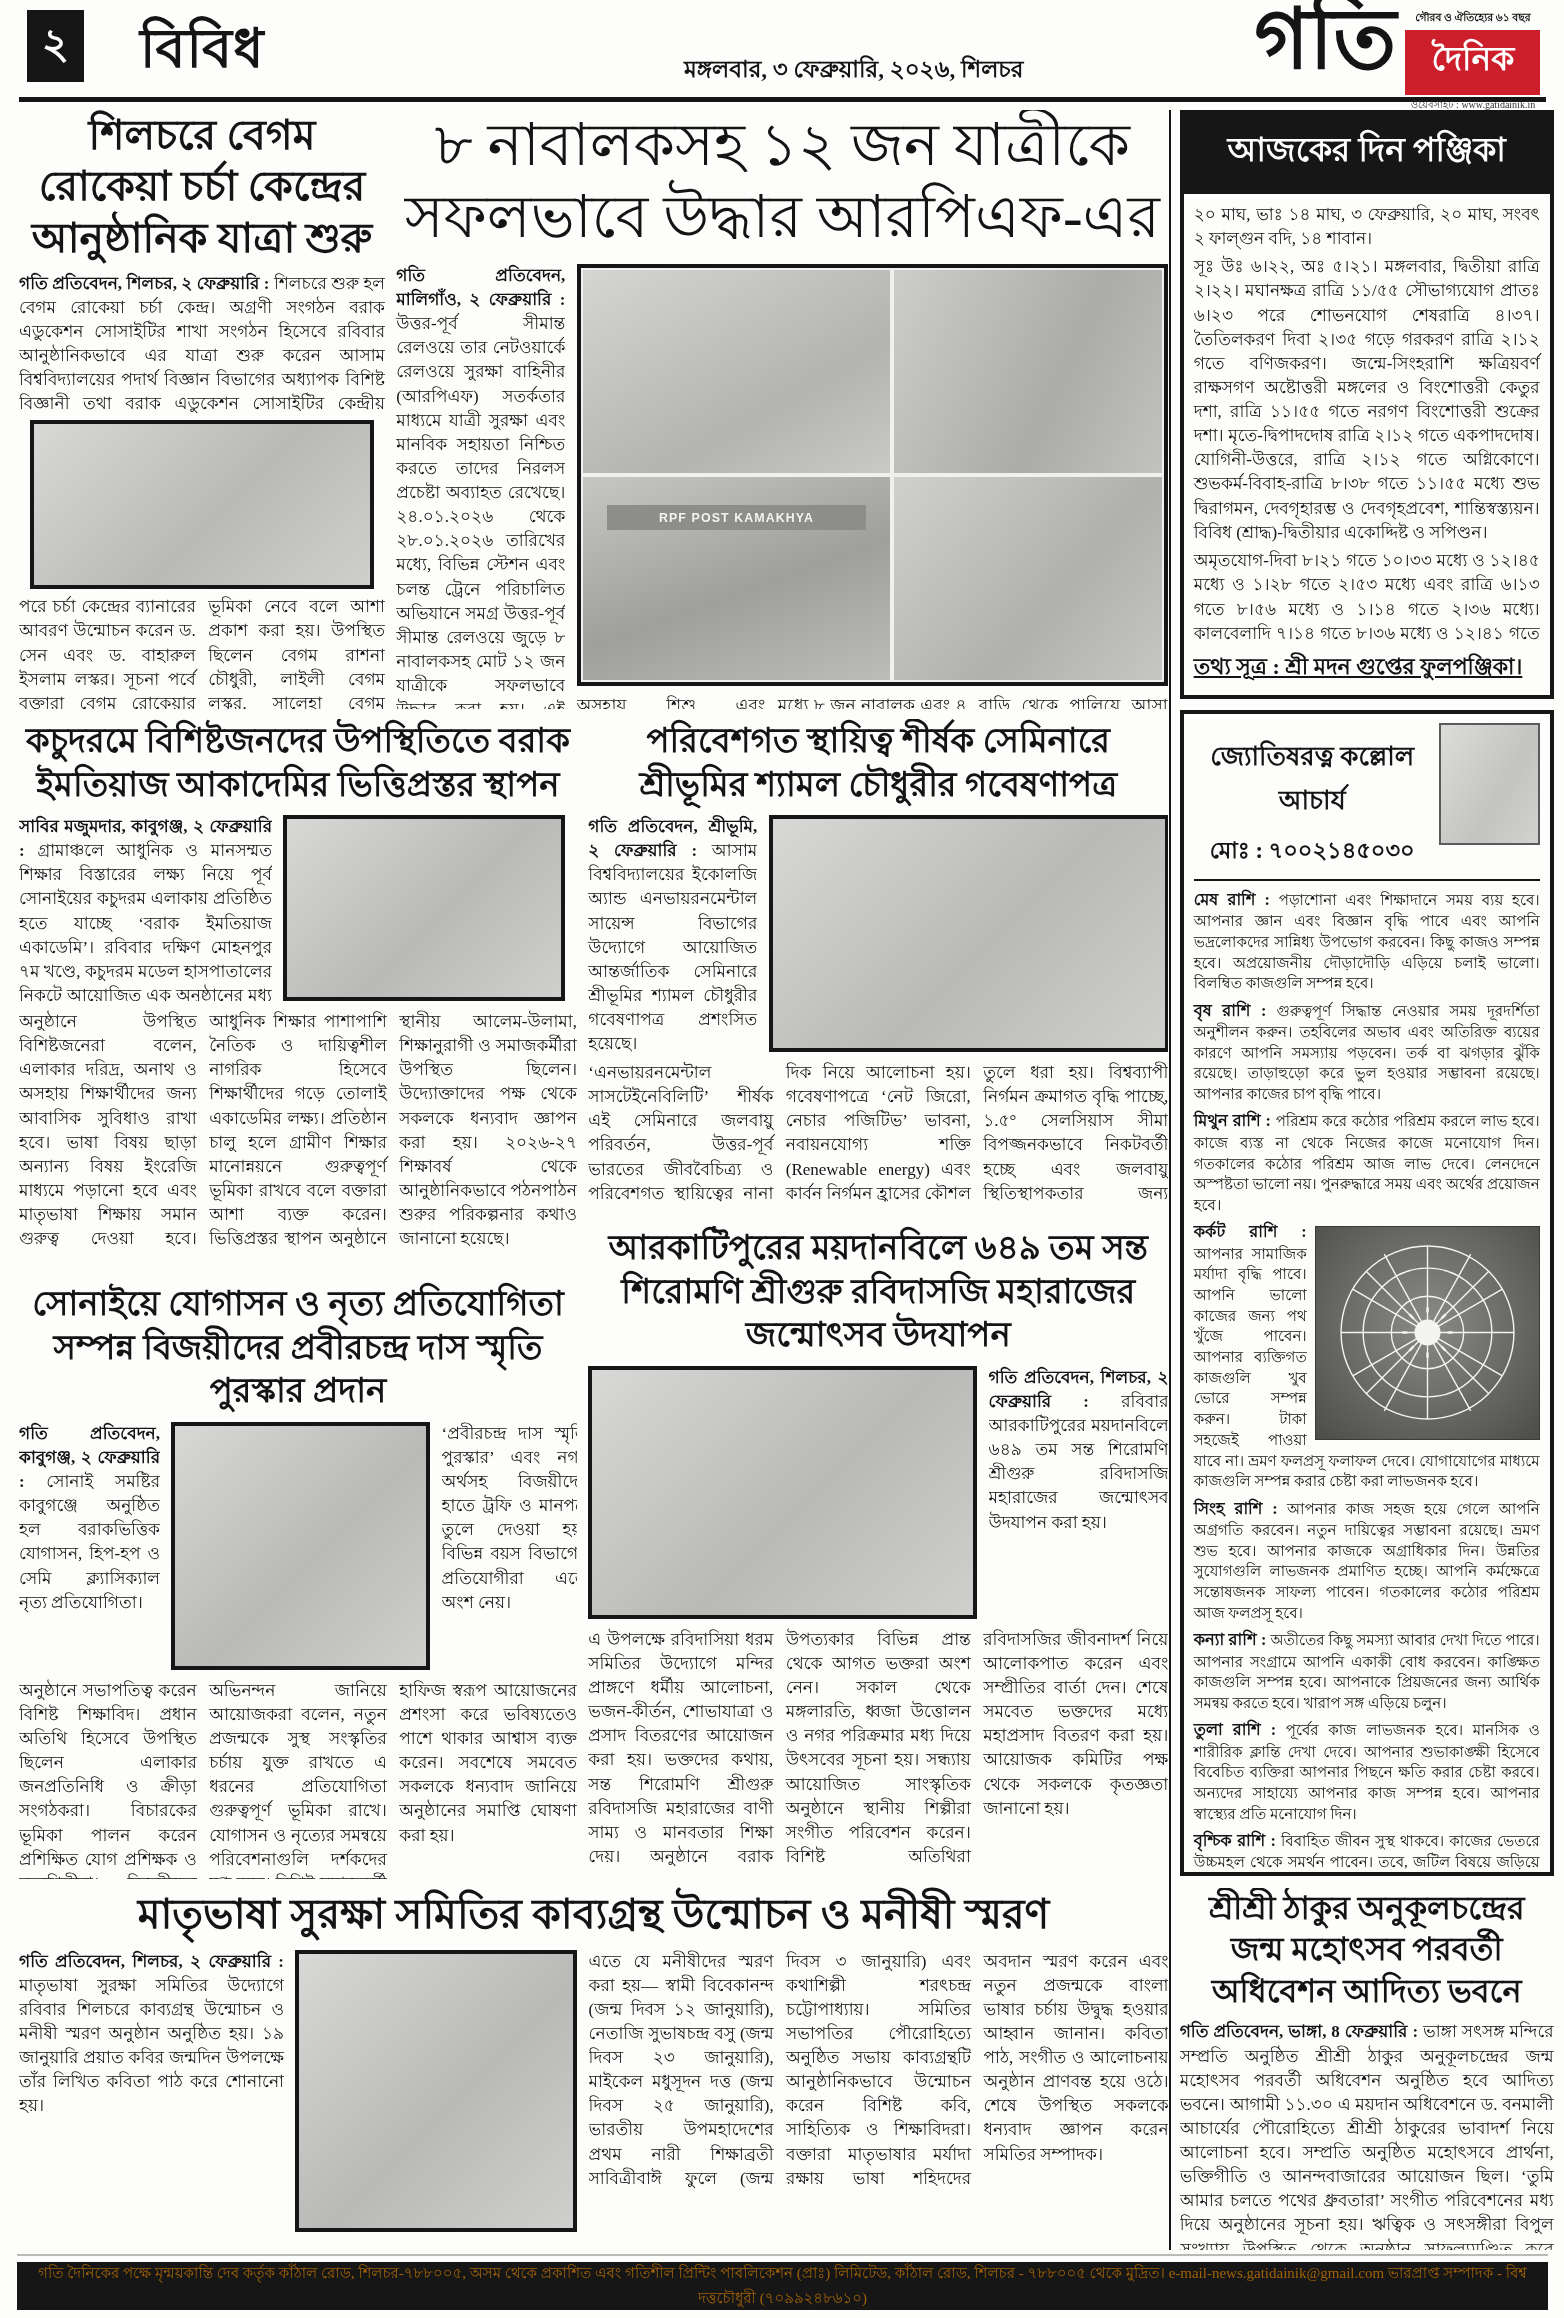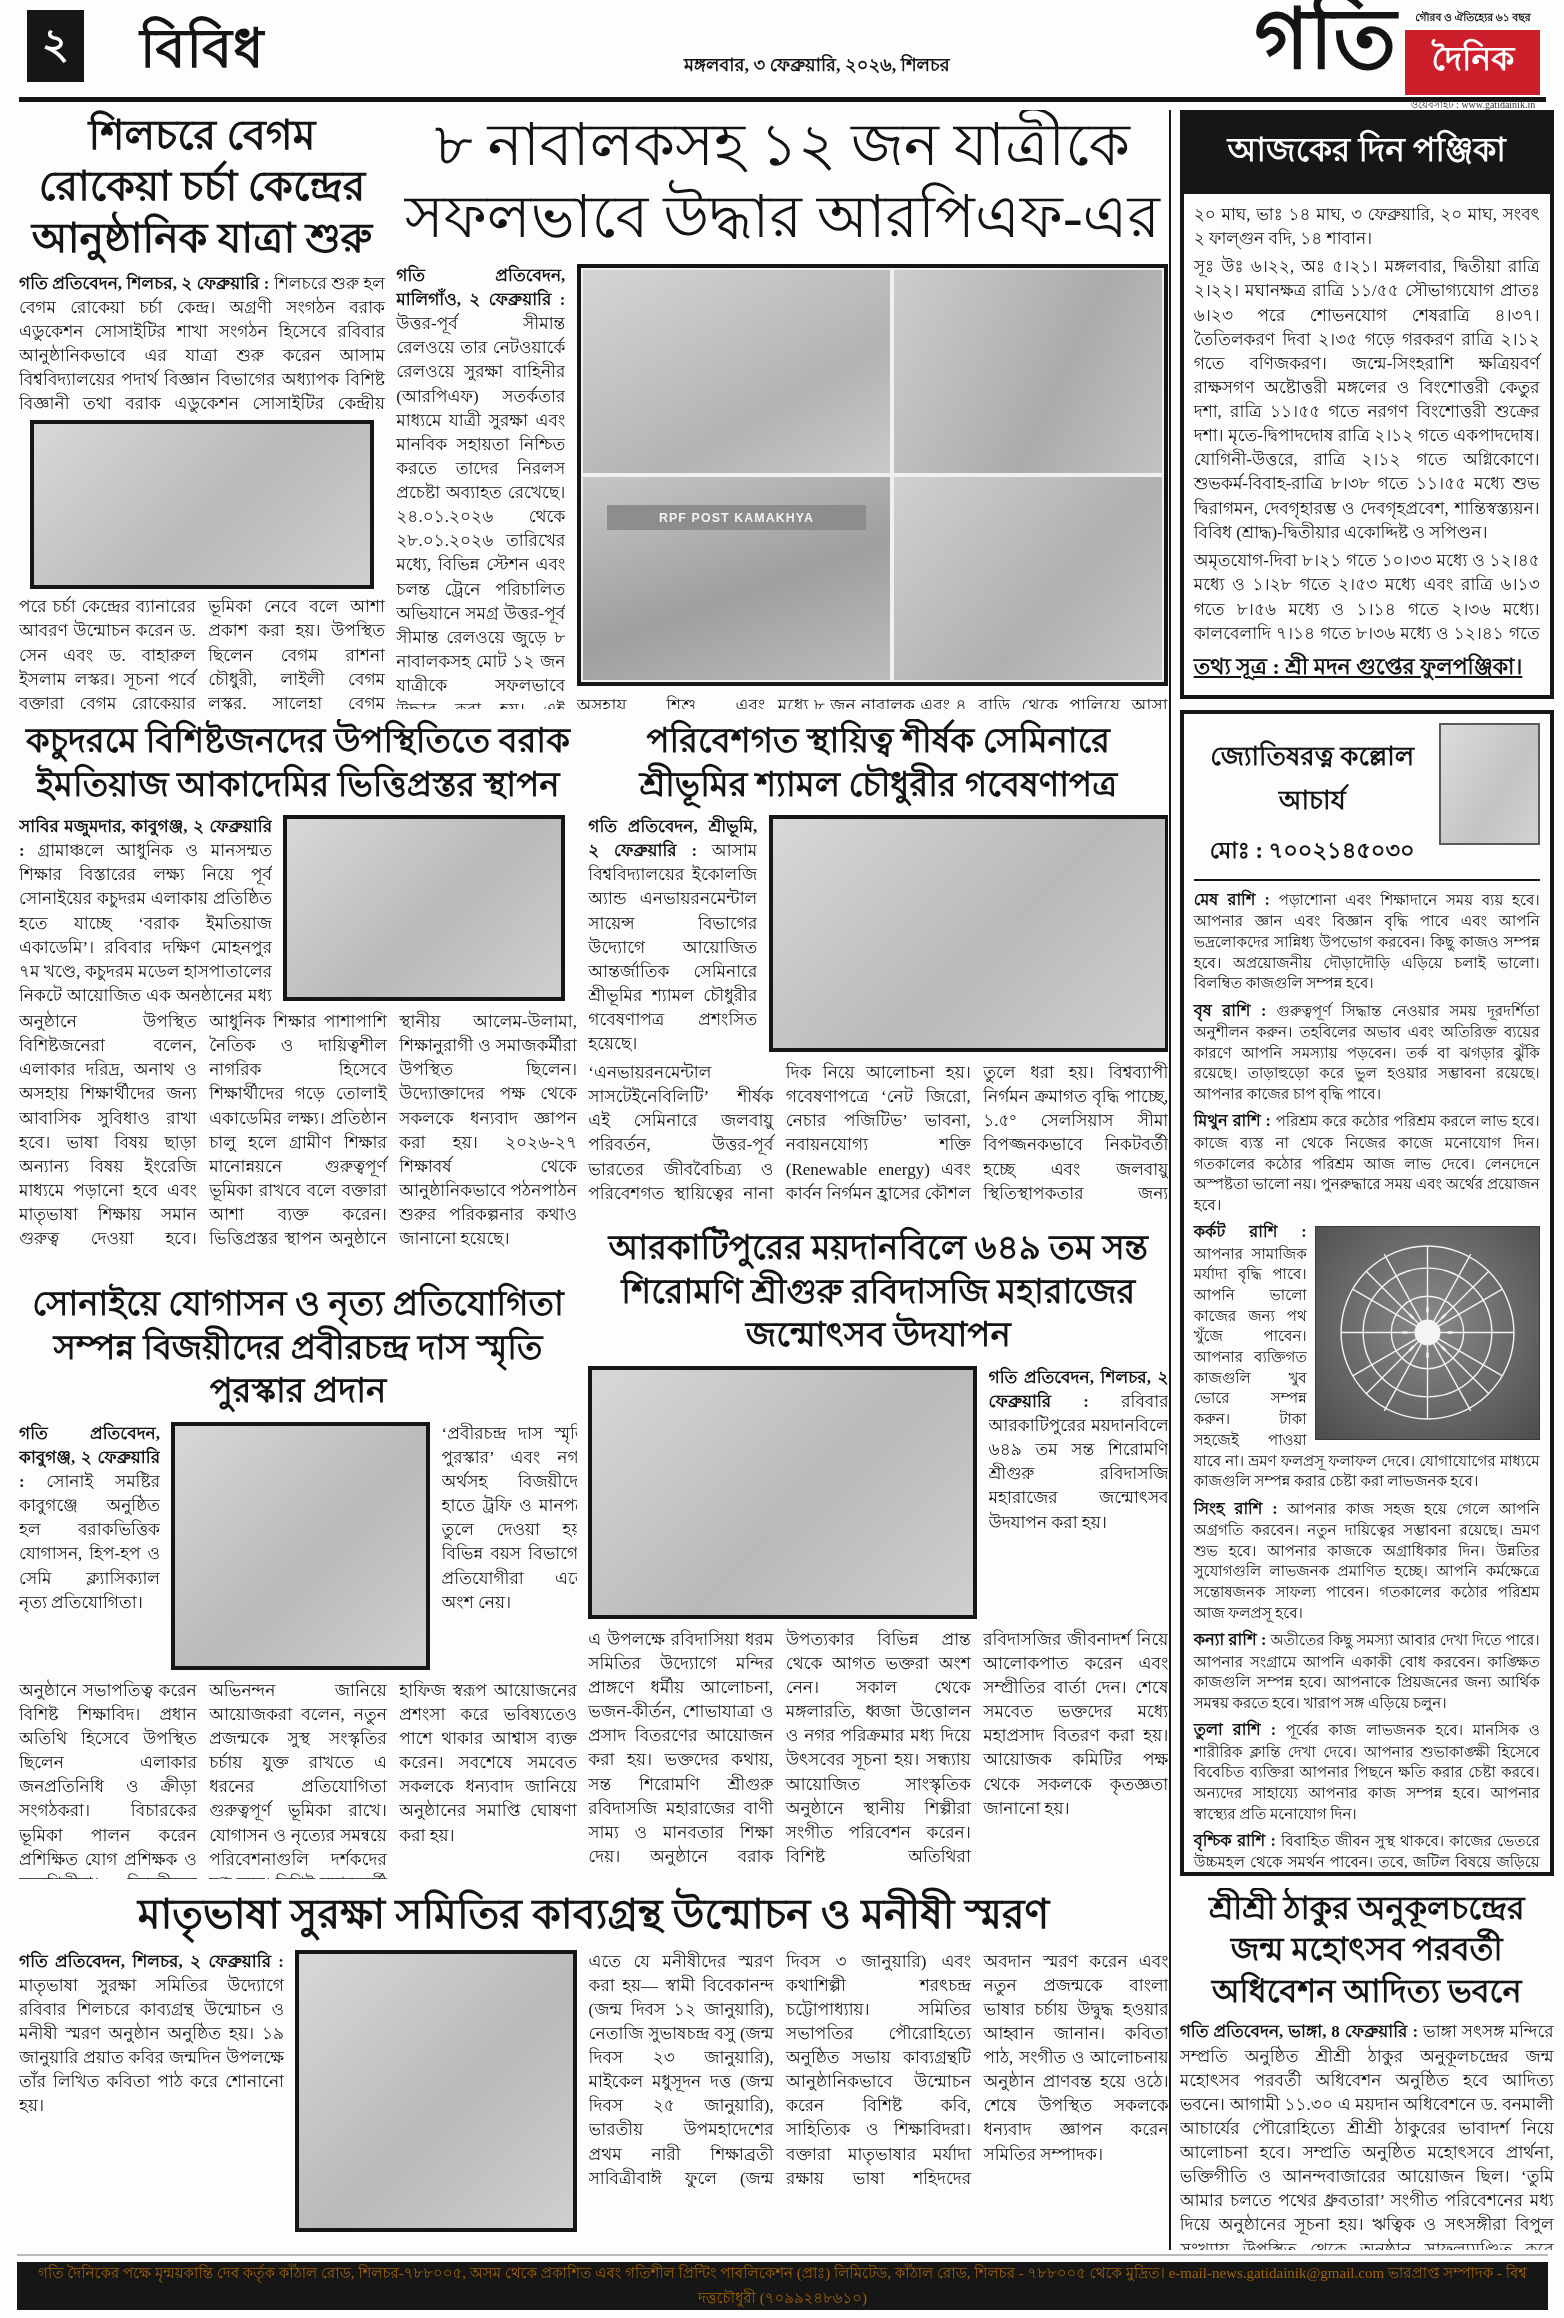--- a/index.html
+++ b/index.html
@@ -8,21 +8,21 @@
     position:relative; width:1565px; height:2319px; margin:0 auto;
     background:#fdfdfb; color:#141414;
     font-family:"Liberation Serif","DejaVu Serif",serif;
     overflow:hidden;
   }
   
   .header { position:absolute; top:10px; left:19px; right:19px; height:84px; }
   .pagenum-box { position:absolute; left:8px; top:0; width:57px; height:72px; background:#161616; color:#fff;
     display:flex; align-items:center; justify-content:center; font-size:42px; font-weight:bold; }
   .section-name { position:absolute; left:108px; top:-3.4px; font-size:54px; font-weight:bold; letter-spacing:1.1px;margin-left:13px; }
-  .date-line { position:absolute; left:665px; top:41px; font-size:18px; font-weight:bold; }
+  .date-line { position:absolute; left:665px; top:41px; font-size:23px; font-weight:bold; }
   .masthead { position:absolute; right:5.6px; top:-2.3px; width:315px; height:84px; }
   .masthead-name { position:absolute; right:144px; top:-10px; font-size:84px; font-weight:bold; line-height:1; }
   .masthead-right { position:absolute; right:0; top:1.1px; width:135px; text-align:center; }
   .masthead-tagline { font-size:10.7px; font-weight:bold; white-space:nowrap; }
   .masthead-sub { margin-top:2.3px; background:#cc1f2b; color:#fff; font-size:33px; font-weight:bold; padding:3.4px 0 5.6px; }
   .masthead-small { font-size:10px; margin-top:2px; color:#333; }
   .top-rule { position:absolute; top:97px; left:19px; right:19px; height:5px; background:#161616; }
   
   .main-zone { position:absolute; left:19px; top:110px; width:1149px; height:2134px; overflow:hidden; }
   .sidebar { position:absolute; right:11.3px; top:110px; width:385px; height:2140px; border-left:2.3px solid #161616; padding-left:9px; overflow:hidden; }

